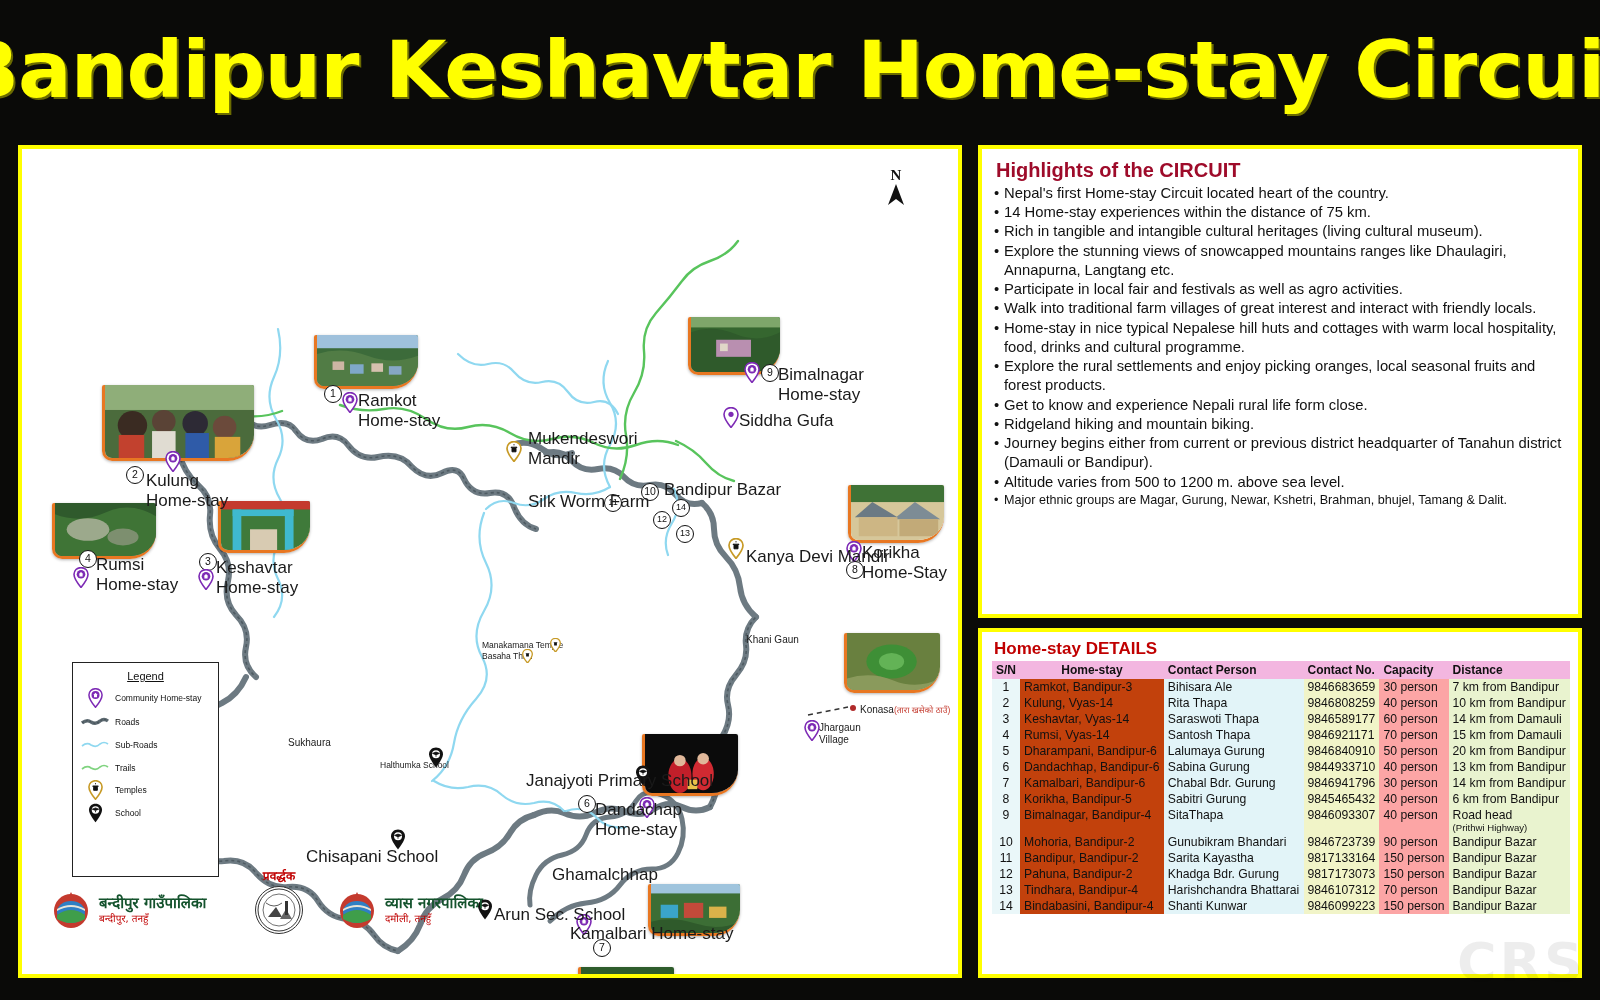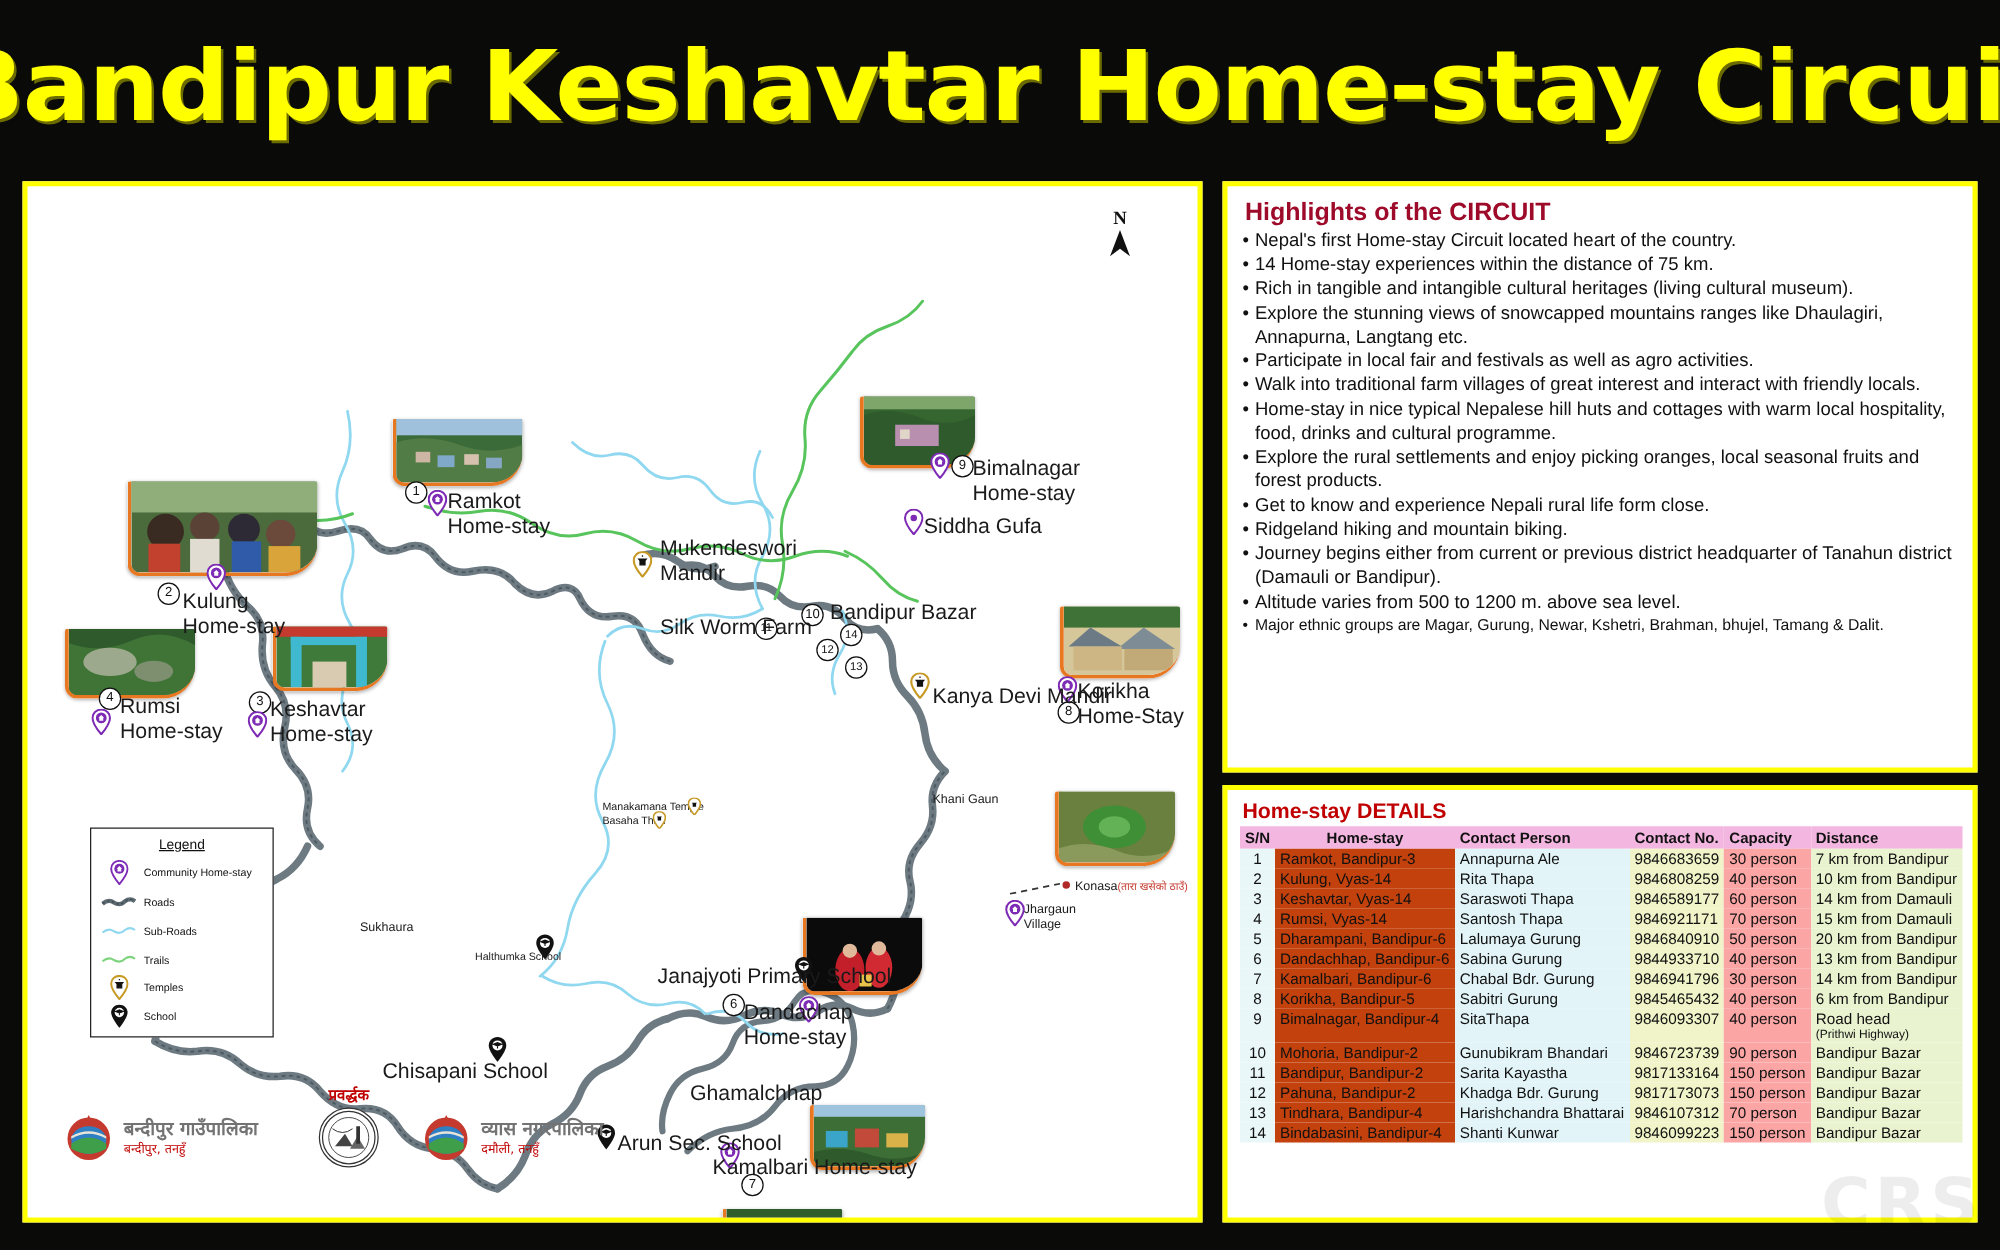--- a/index.html
+++ b/index.html
@@ -62,40 +62,40 @@
     position: absolute; overflow: hidden;
     border-bottom: 3px solid #e87722;
     border-left: 3px solid #e87722;
     border-radius: 2px 2px 26px 10px;
     box-shadow: 0 1px 3px rgba(0,0,0,.3);
   }
   .photo .img { width: 100%; height: 100%; }
 
   
   #legend {
-    position: absolute; left: 50px; top: 513px; width: 147px; height: 168px;
+    position: absolute; left: 50px; top: 513px; width: 147px; height: 215px;
     background: #fff; border: 1.5px solid #222;
   }
   #legend-title {
     text-align: center; font-size: 11px; margin-top: 7px;
     text-decoration: underline; color: #111;
   }
   .leg-row { position: absolute; left: 8px; display: flex; align-items: center; height: 20px; }
   .leg-row .lab { font-size: 8.5px; color: #111; margin-left: 6px; white-space: nowrap; }
   .leg-sym { width: 28px; display: flex; align-items: center; justify-content: center; }
 
   
   #north { position: absolute; right: 52px; top: 18px; text-align: center; }
   #north .n { font-size: 15px; font-weight: bold; color: #111; font-family: "Liberation Serif", serif; }
 
   
   .logo-block { position: absolute; display: flex; align-items: center; }
   .logo-emblem { width: 42px; height: 42px; flex: 0 0 42px; }
   .logo-text { margin-left: 7px; }
-  .logo-text .l1 { font-size: 15px; font-weight: bold; color: #737373; line-height: 1.1;
+  .logo-text .l1 { font-size: 15px; font-weight: bold; color: #14532d; line-height: 1.1;
       font-family: "DejaVu Sans", sans-serif; }
   .logo-text .l2 { font-size: 10px; color: #c00000; font-family: "DejaVu Sans", sans-serif; }
   #promoter { position: absolute; left: 240px; top: 880px; width: 70px; text-align: center; }
   #promoter .ptxt { font-size: 12px; font-weight: bold; color: #c00000; font-family: "DejaVu Sans", sans-serif; }
   #promoter .seal {
     width: 48px; height: 48px; margin: 2px auto 0; border-radius: 50%;
     border: 1.5px solid #333; background: #fff; position: relative; overflow: hidden;
   }
 
   
@@ -728,21 +728,21 @@
           <th>Contact Person</th>
           <th>Contact No.</th>
           <th>Capacity</th>
           <th>Distance</th>
         </tr>
       </thead>
       <tbody id="details-body">
           <tr>
             <td class="c-sn">1</td>
             <td class="c-hs">Ramkot, Bandipur-3</td>
-            <td class="c-cp">Annapurna Ale</td>
+            <td class="c-cp">Bihisara Ale</td>
             <td class="c-cn">9846683659</td>
             <td class="c-cap">30 person</td>
             <td class="c-dist">7 km from Bandipur</td>
           </tr>
           <tr>
             <td class="c-sn">2</td>
             <td class="c-hs">Kulung, Vyas-14</td>
             <td class="c-cp">Rita Thapa</td>
             <td class="c-cn">9846808259</td>
             <td class="c-cap">40 person</td>

